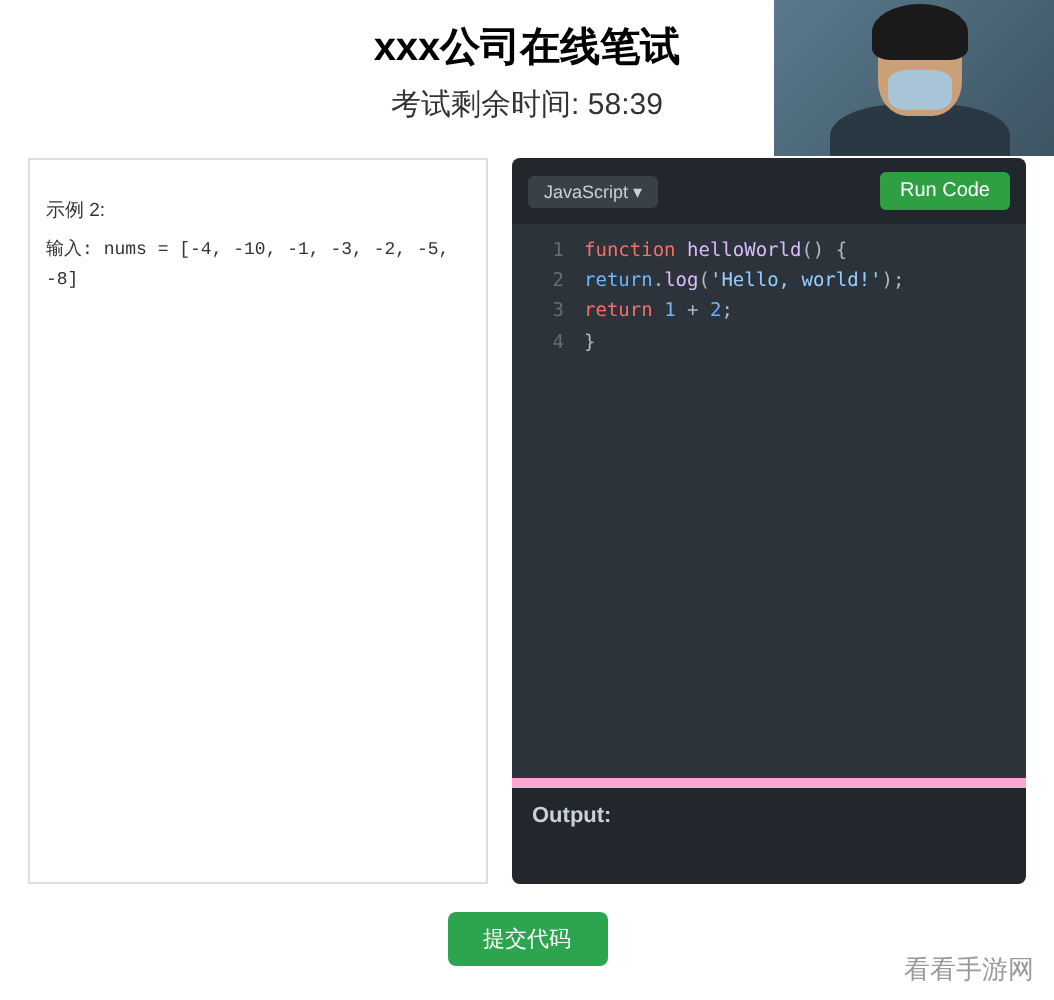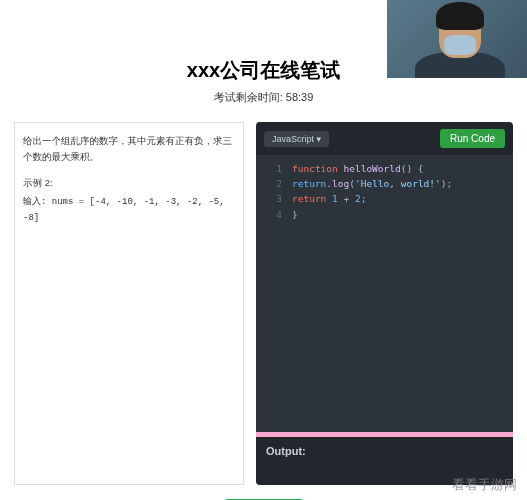--- a/index.html
+++ b/index.html
@@ -20,25 +20,24 @@
     .header {
       text-align: center;
       padding: 10px 0 5px 0;
       position: relative;
     }
     
     .page-title {
       font-size: 20px;
       font-weight: bold;
       color: #000;
-      margin-top: 47px;
     }
     
     .timer-text {
-      font-size: 11px;
+      font-size: 15px;
       color: #333;
       margin-top: 6px;
     }
     
     .webcam-feed {
       position: absolute;
       top: 0;
       right: 0;
       width: 140px;
       height: 78px;
@@ -253,21 +252,20 @@
     <div class="person-body"></div>
     <div class="person-head"></div>
     <div class="person-hair"></div>
     <div class="person-mask"></div>
   </div>
 </div>
 
 <div class="main-container">
 
   <div class="problem-panel">
-    <div class="problem-statement">给出一个组乱序的数字，其中元素有正有负，求三个数的最大乘积。</div>
 
 
     <div style="margin-top:2px;">
       <div class="example-label">示例 2:</div>
       <div class="example-io">
         <span>输入: </span><span>nums = [-4, -10, -1, -3, -2, -5, -8]</span>
       </div>
     </div>
   </div>
 

